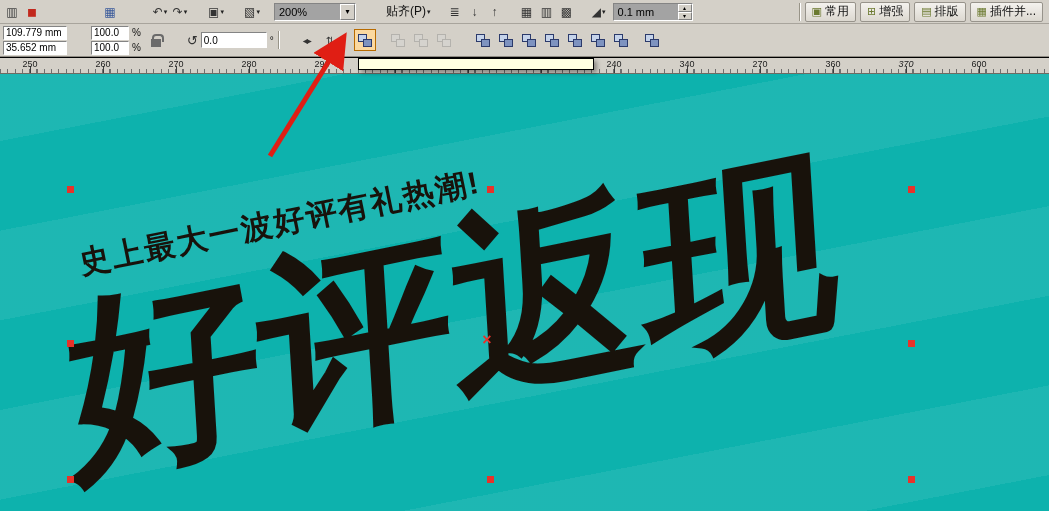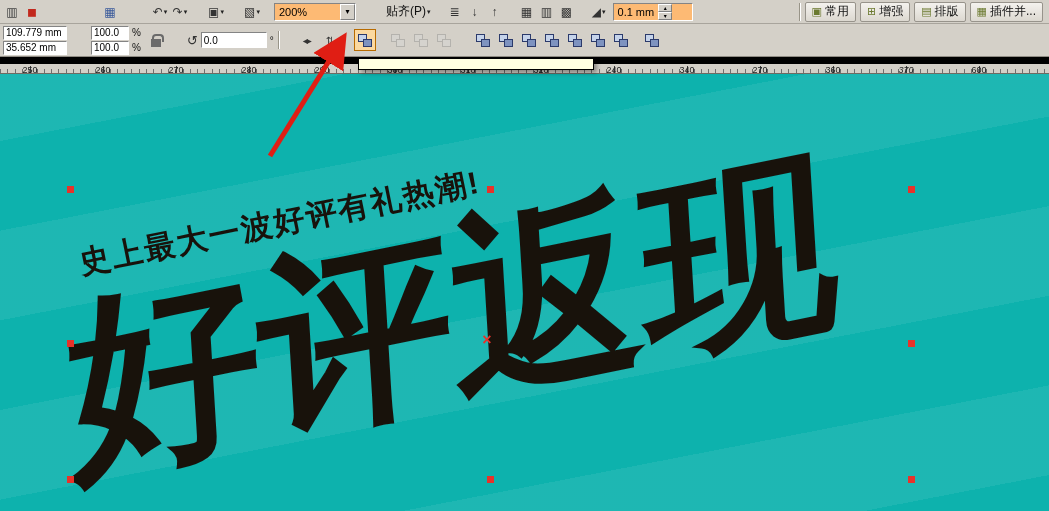--- a/index.html
+++ b/index.html
@@ -10,32 +10,32 @@
   .row1{position:absolute;left:0;top:0;width:1049px;height:24px;background:#d4d0c8;
     border-bottom:1px solid #a8a49c;display:flex;align-items:center;padding:0 2px;overflow:hidden;white-space:nowrap}
   .tbtn{height:20px;min-width:20px;display:inline-flex;align-items:center;justify-content:center;
     border:1px solid transparent;color:#333;font-size:12px;cursor:default}
   .glyph{font-size:12px;line-height:1}
   .caret{font-size:7px;margin-left:1px;color:#222}
   [data-name="grid-blue-button"]{margin-left:58px}
   [data-name="undo-button"]{margin-left:30px}
   [data-name="paste-button"]{margin-left:16px}
   [data-name="zoom-tool-button"]{margin-left:16px}
-  .combo{display:inline-flex;align-items:center;height:18px;background:#fdba74;
+  .combo{display:inline-flex;align-items:center;height:18px;background:#a3a3a3;
     border:1px solid;border-color:#848484 #fff #fff #848484;font-size:11px;color:#000}
   .combo .combo-val{padding:0 4px;min-width:44px}
   .combo .combo-btn{width:15px;height:16px;background:#d4d0c8;border:1px solid;
     border-color:#fff #808080 #808080 #fff;display:inline-flex;align-items:center;justify-content:center;font-size:8px}
   .combo.zoom{margin-left:12px;width:82px;justify-content:space-between}
   .flatdrop{margin-left:24px;display:inline-flex;align-items:center;height:20px;padding:0 5px;
     font-size:12px;color:#111;border:1px solid transparent}
   [data-name="align-button"]{margin-left:8px}
   [data-name="table-button"]{margin-left:12px}
   [data-name="outline-pen-button"]{margin-left:12px}
-  .combo.width{margin-left:4px;width:80px;}
+  .combo.width{margin-left:4px;width:80px;justify-content:space-between}
   .spinbtns{display:inline-flex;flex-direction:column;width:14px}
   .spinbtns span{height:8px;background:#d4d0c8;border:1px solid;border-color:#fff #808080 #808080 #fff;
     font-size:6px;line-height:6px;text-align:center}
   .sep{width:2px;height:18px;border-left:1px solid #989488;border-right:1px solid #fff;margin:0 4px}
   .sep.push{margin-left:auto}
   .wsbtn{display:inline-flex;align-items:center;gap:3px;height:20px;padding:0 6px;margin-right:4px;
     font-size:12px;color:#111;background:linear-gradient(#f4f2ee,#dcd8d0);border:1px solid #97938b;border-radius:2px}
   .wsglyph{font-size:11px;color:#6b7a2f}
 
   
@@ -68,21 +68,21 @@
   [data-name="op-group-c"]{margin-left:16px}
   [data-name="op-group-d"]{margin-left:8px}
   .opic{position:relative;width:14px;height:13px;display:inline-block}
   .opic i{position:absolute;width:9px;height:8px;border:1px solid #2b3a6b;background:#c5d3ea;display:block}
   .opic i.a{left:0;top:0}
   .opic i.b{left:5px;top:5px;background:#7e93c0}
   .pbtn.disabled .opic i{border-color:#8a8a8a;background:#d8d8d8}
 
   
   .ruler{position:absolute;left:0;top:57px;width:1049px;height:17px;background:#d4d0c8;
-    border-bottom:1px solid #6f6b63;border-top:7px solid #000000}
+    border-bottom:1px solid #6f6b63;border-top:1px solid #000000}
   .ruler::before{content:"";position:absolute;left:0;right:0;bottom:0;height:4px;
     background:repeating-linear-gradient(90deg,#6e6e6e 0 1px,transparent 1px 7.3px)}
   .ruler .lab{position:absolute;top:1px;font-size:9px;color:#222;transform:translateX(-50%)}
   .ruler .tick{position:absolute;bottom:0;width:1px;height:7px;background:#3c3c3c}
 
   
   .canvas{position:absolute;left:0;top:74px;width:1049px;height:437px;background:#0db2ad;overflow:hidden}
   .stripes{position:absolute;inset:-120px;
     background:repeating-linear-gradient(349deg,rgba(255,255,255,0.07) 0 88px,rgba(255,255,255,0) 88px 176px)}
   .artgroup{position:absolute;left:55px;top:96px;transform:rotate(-11.5deg);transform-origin:50% 50%}

